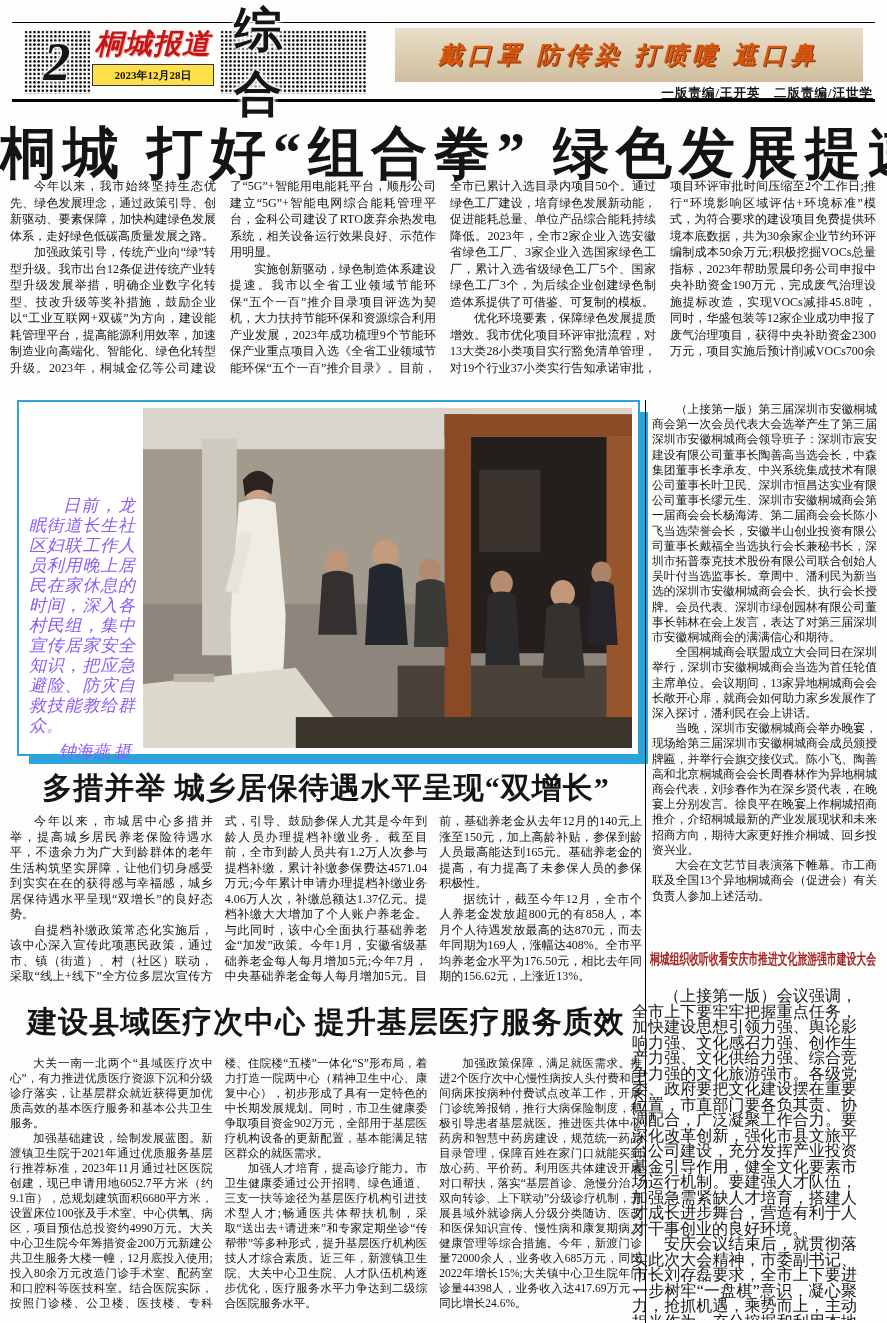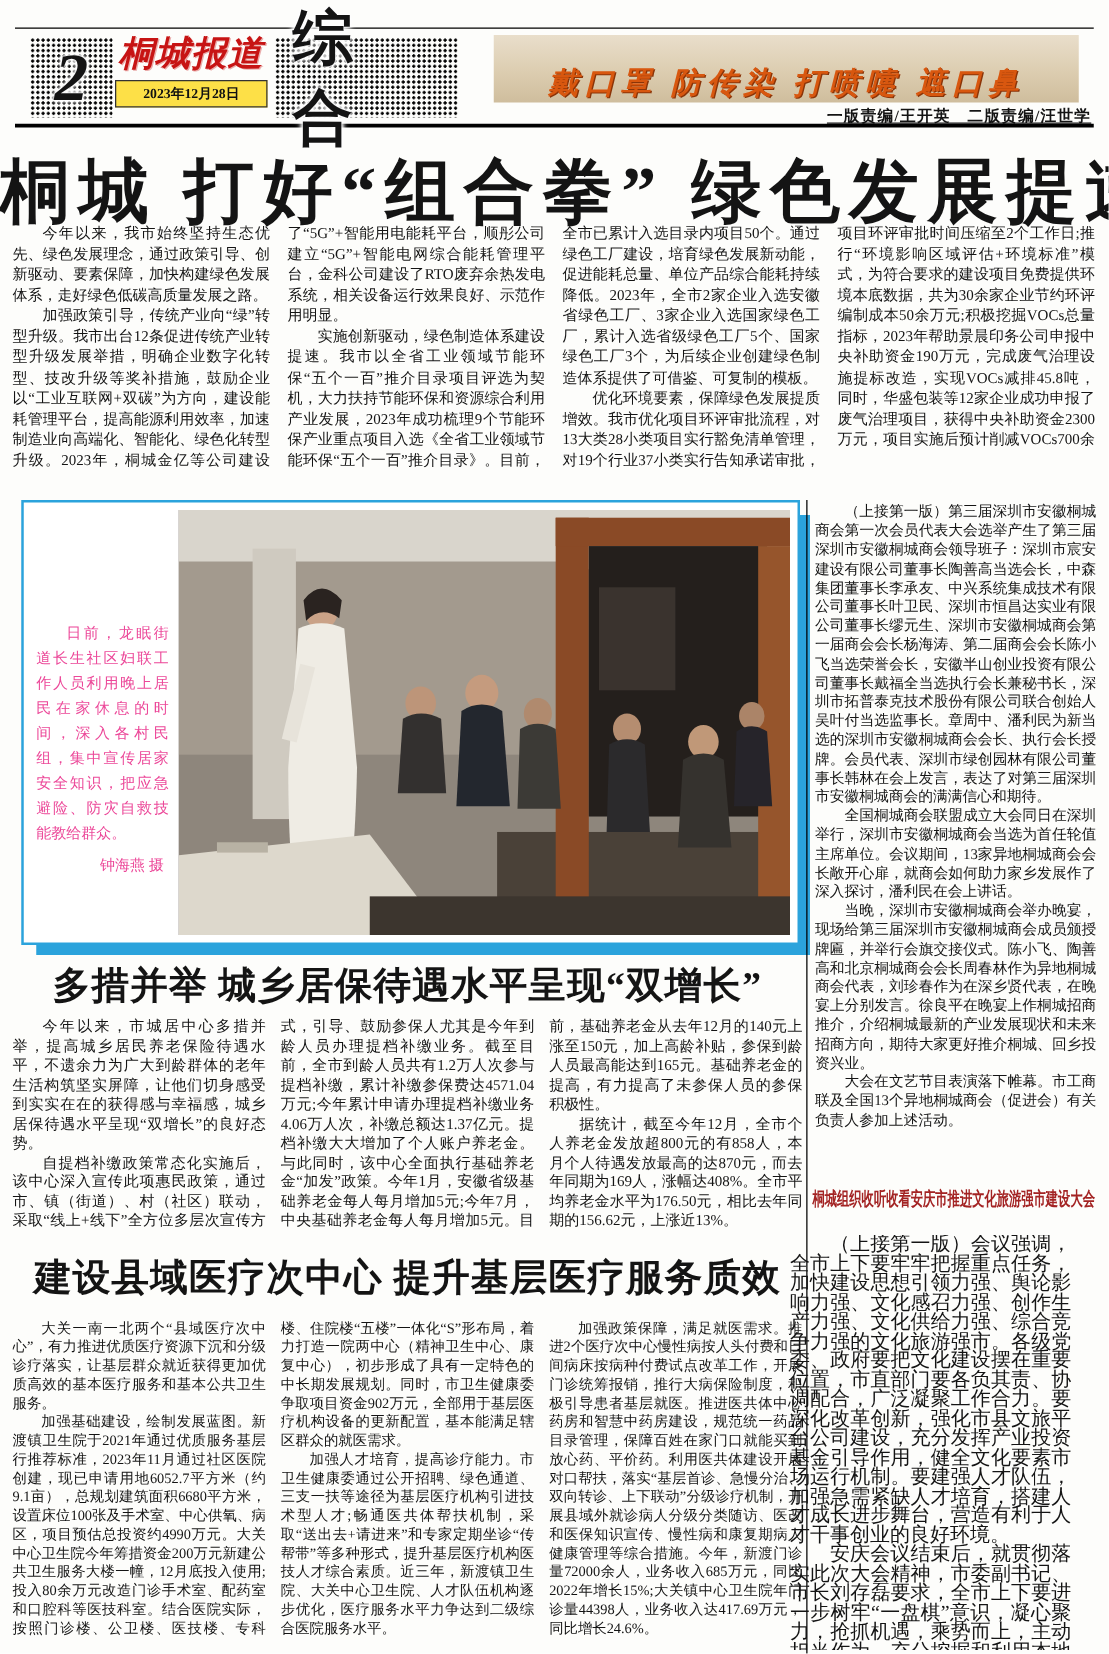--- a/index.html
+++ b/index.html
@@ -38,21 +38,21 @@
     display:flex; align-items:center; justify-content:center;
   }
   .sec-block span{
     font-size:48px; font-weight:bold; letter-spacing:16px; padding-left:14px;
     font-family:"Liberation Sans","DejaVu Sans",sans-serif;
     text-shadow:0 0 3px #fff,0 0 4px #fff,0 0 5px #fff,0 0 6px #fff;
   }
   .banner{
     position:absolute; left:395px; top:28px; width:468px; height:54px;
     background:linear-gradient(180deg,#e9decb 0%,#dccdb0 55%,#cfbd9d 100%);
-    display:flex; align-items:flex-end; justify-content:center;
+    display:flex; align-items:center; justify-content:center;
   }
   .banner span{
     color:#d8570f; font-weight:bold; font-style:italic; font-size:24px;
     letter-spacing:5px; white-space:nowrap;
     text-shadow:1px 1px 0 #8a3408;
   }
   .credits{
     position:absolute; right:14px; top:85px; font-size:12.5px; font-weight:bold;
     letter-spacing:1px; white-space:nowrap;text-decoration:underline;
   }
@@ -97,22 +97,22 @@
   }
   .v-rule{ left:645px; top:400px; width:1px; height:923px; }
   
   .photo-box{
     position:absolute; left:17px; top:400px; width:623px; height:356px;
     background:#fff; border:2px solid #2ba3dc; padding:6px;
     box-shadow:10px 10px 0 -2px #2ba3dc;
     display:flex;
   }
   .photo-caption{
-    width:118px; padding:88px 8px 0 4px; font-size:12px; line-height:20px;
-    text-align:justify; color:#ec4899;
+    width:118px; padding:88px 8px 0 4px; font-size:17px; line-height:20px;
+    font-style:italic; text-align:justify; color:#8b5cf6;
   }
   .photo-caption .cap{ text-indent:2em; }
   .photo-caption .credit{ text-align:right; margin-top:6px; padding-right:4px; }
   .photo-frame{ flex:1; background:#6b6258; overflow:hidden; }
   .photo-frame svg{ width:100%; height:100%; display:block; }
 </style>
 </head>
 <body>
 
 <div class="page">

